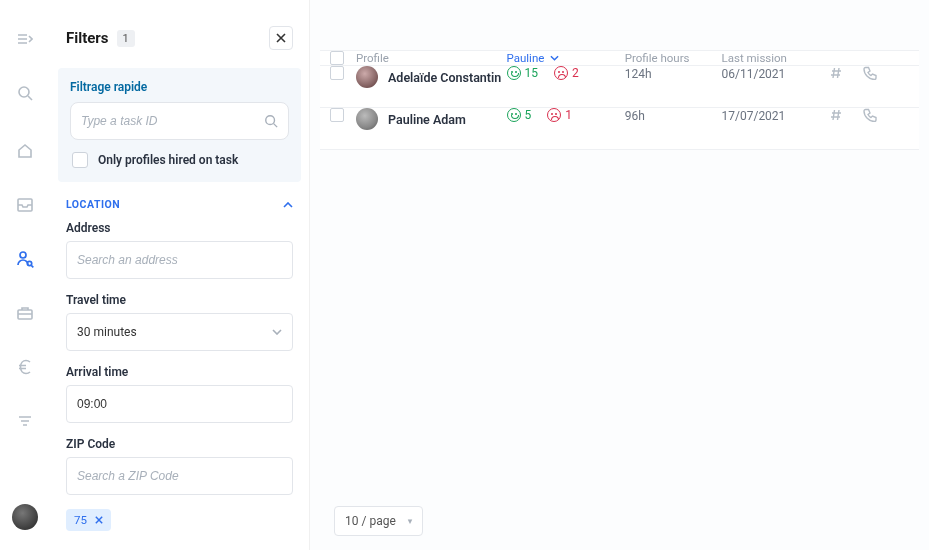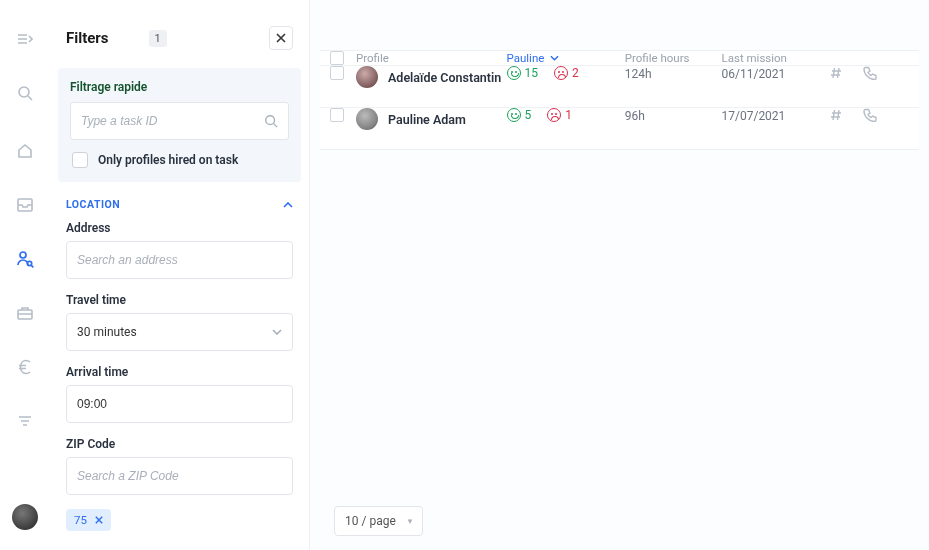--- a/index.html
+++ b/index.html
@@ -36,39 +36,39 @@
   }
   
   .filters {
     width: 260px;
     height: 100%;
     border-right: 1px solid #f0f0f0;
     background: #fff;
     overflow-y: auto;
   }
   .filters-header {
-    display: flex; align-items: center; padding: 26px 16px 18px 16px; gap: 32px;
+    display: flex; align-items: center; padding: 26px 16px 18px 16px;
   }
   .filters-title { font-weight: 700; font-size: 15px; }
   .badge {
     background: #eef0f3; color: #555; font-size: 11px;
     padding: 2px 6px; border-radius: 3px; margin-left: 8px;
   }
   .close-btn {
     margin-left: auto; width: 24px; height: 24px; border: 1px solid #e2e5ea;
     border-radius: 4px; display: flex; align-items: center; justify-content: center;
     color: #333; cursor: pointer; font-size: 13px;
   }
   .quick-filter {
     background: #f3f7fb; margin: 0 8px; padding: 12px 12px 14px 12px;
     border-radius: 4px;
   }
-  .qf-label { font-size: 12px; font-weight: 600; color: #14532d; margin-bottom: 8px; }
+  .qf-label { font-size: 12px; font-weight: 600; color: #0369a1; margin-bottom: 8px; }
   .qf-input-wrap {
-    background: #fff; border: 1px solid #e2e5ea; border-radius: 3px;
+    background: #fff; border: 1px solid #e2e5ea; border-radius: 8px;
     height: 38px; display: flex; align-items: center; padding: 0 10px;
   }
   .qf-input {
     flex: 1; border: none; outline: none; font-size: 12px; color: #333;
     background: transparent; font-style: italic;
   }
   .qf-input::placeholder { color: #a8b0ba; font-style: italic; }
   .qf-search-icon { color: #a8b0ba; }
   .qf-check-row { display: flex; align-items: center; margin-top: 12px; text-align: center; }
   .qf-checkbox {

